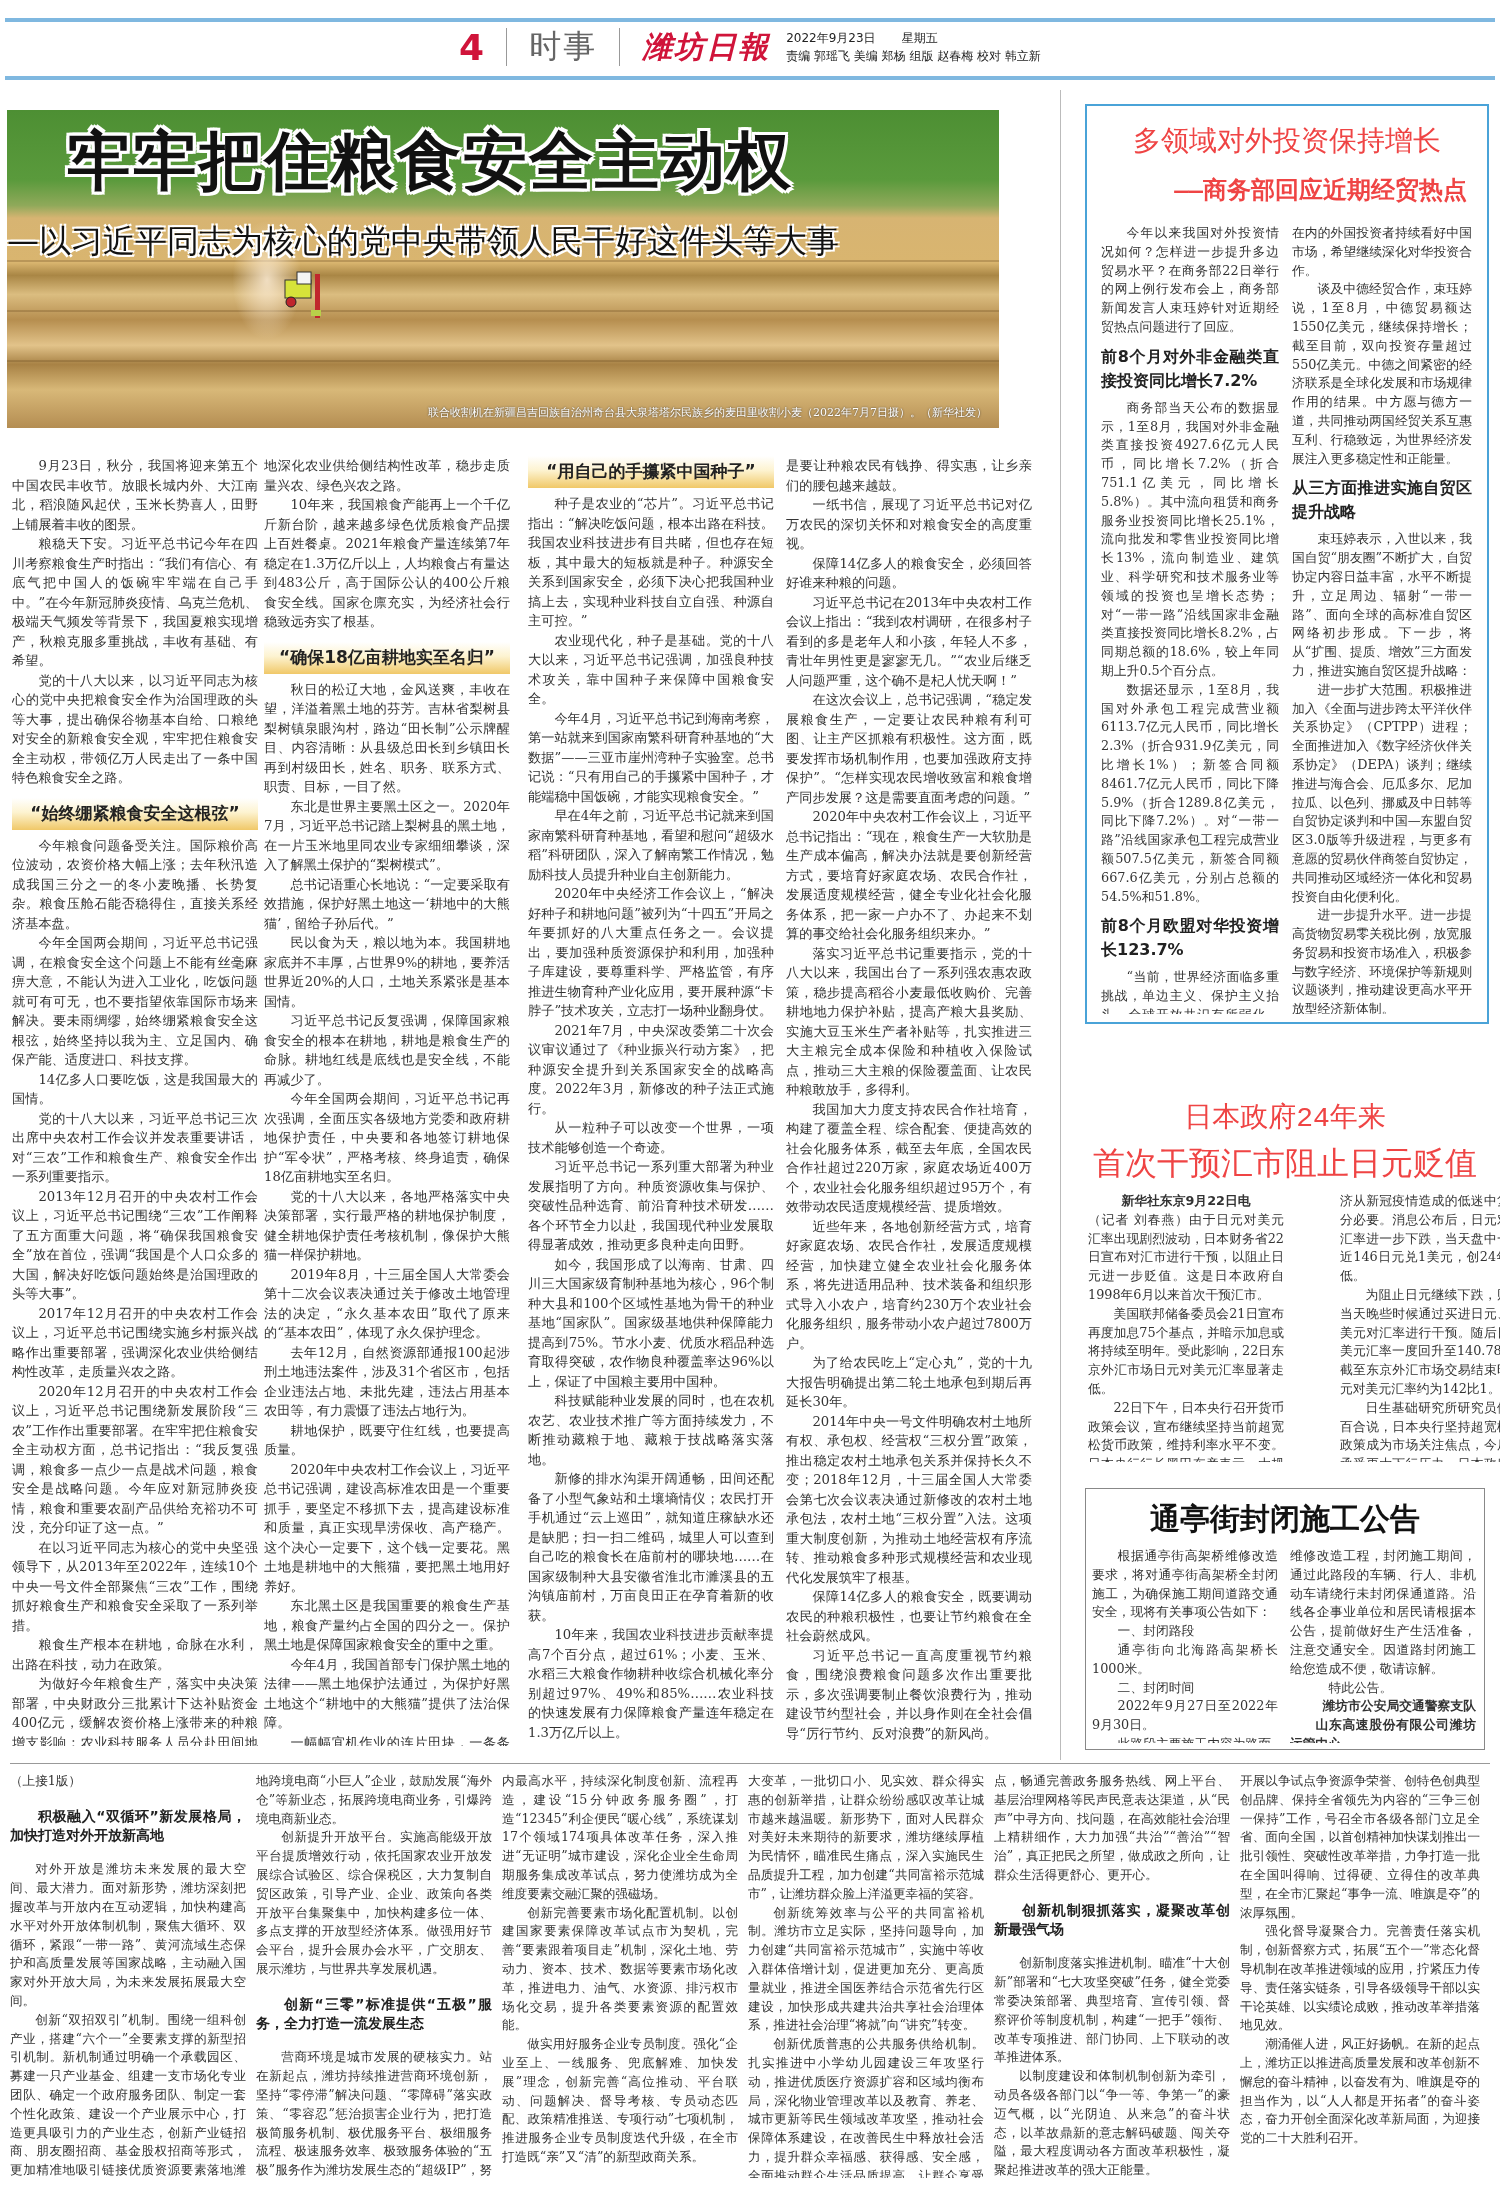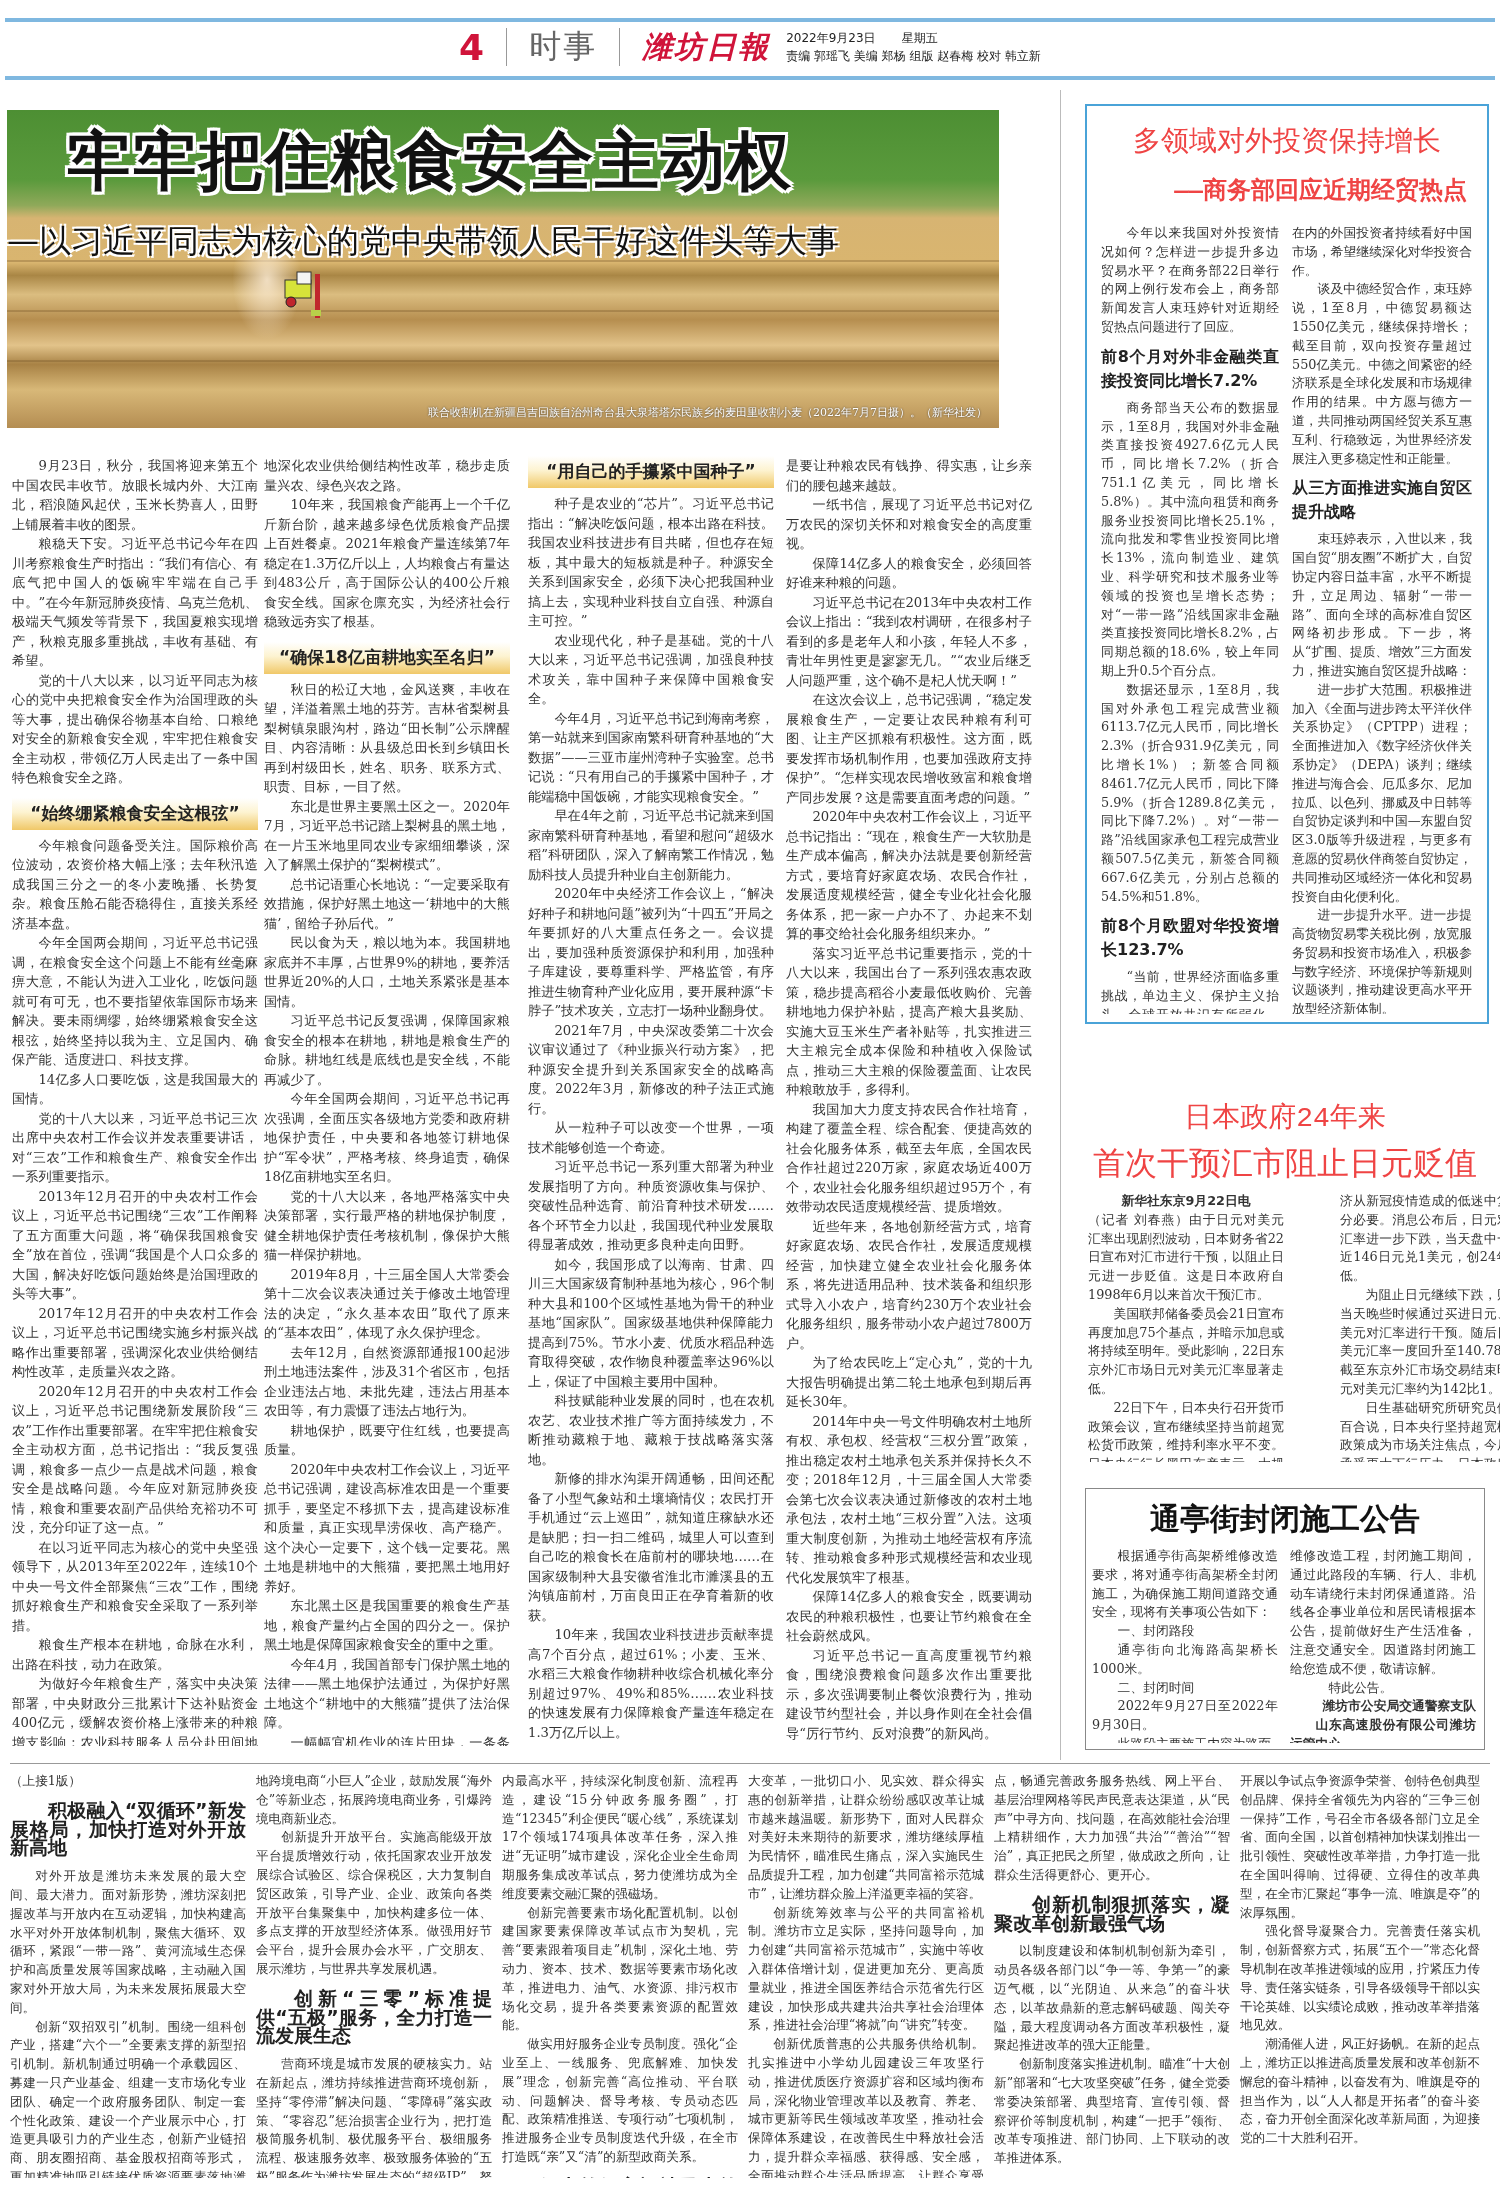--- a/index.html
+++ b/index.html
@@ -19,21 +19,21 @@
   .hero-title{position:absolute;left:60px;top:8px;font-family:"DejaVu Serif",serif;font-weight:bold;font-size:64px;color:#111;
        text-shadow:-3px -3px 0 #fff,3px -3px 0 #fff,-3px 3px 0 #fff,3px 3px 0 #fff,0 3px 0 #fff,0 -3px 0 #fff,3px 0 0 #fff,-3px 0 0 #fff;letter-spacing:2px;}
   .hero-sub{position:absolute;left:0;top:110px;font-family:"DejaVu Sans",sans-serif;font-size:32px;color:#111;
        text-shadow:-2px -2px 0 #fff,2px -2px 0 #fff,-2px 2px 0 #fff,2px 2px 0 #fff;}
   .harvester{position:absolute;left:270px;top:160px;width:60px;height:50px;}
   .dust{position:absolute;left:225px;top:110px;width:70px;height:120px;background:radial-gradient(ellipse,rgba(255,240,220,.8),rgba(255,240,220,0) 70%);}
   .caption{position:absolute;right:12px;bottom:8px;font-size:11px;color:#fff;text-shadow:0 0 2px #333;}
   .col{position:absolute;font-size:13.2px;line-height:19.5px;text-align:justify;color:#333;}
   .col p{margin:0;text-indent:2em;}
   .subhead{position:relative;height:32px;margin:10px 0 6px;background:linear-gradient(180deg,#fff 0%,#fdf3d0 45%,#f0c868 100%);text-align:center;font-family:"DejaVu Sans",sans-serif;font-size:17px;font-weight:bold;color:#222;line-height:30px;}
-  .bhead{font-family:"DejaVu Sans",sans-serif;font-weight:bold;font-size:19px;color:#222;text-indent:2em;margin:10px 0;}
+  .bhead{font-family:"DejaVu Sans",sans-serif;font-weight:bold;font-size:14px;color:#222;text-indent:2em;margin:16px 0;}
   .box-blue{position:absolute;left:1085px;top:104px;width:400px;height:916px;border:2px solid #4aa3d8;}
   .rtitle{font-family:Liberation Mono, monospace;color:#ef4444;text-align:center;}
   .rsub{font-family:"DejaVu Sans",sans-serif;font-weight:bold;font-size:16px;line-height:24px;margin:8px 0 6px;color:#222;}
   .box-gray{position:absolute;left:1085px;top:1488px;width:398px;height:260px;border:1.5px solid #888;}
   .hrule{position:absolute;height:1px;background:#999;}
   .vrule{position:absolute;width:1px;background:#bbb;}
 </style>
 </head>
 <body>
 
@@ -226,22 +226,22 @@
 
   </div>
   <div class="col" style="left:748px;top:1772px;width:236px;height:406px;overflow:hidden;font-size:12.6px;line-height:18.8px;">
     <p style="text-indent:0">大变革，一批切口小、见实效、群众得实惠的创新举措，让群众纷纷感叹改革让城市越来越温暖。新形势下，面对人民群众对美好未来期待的新要求，潍坊继续厚植为民情怀，瞄准民生痛点，深入实施民生品质提升工程，加力创建“共同富裕示范城市”，让潍坊群众脸上洋溢更幸福的笑容。</p>
     <p>创新统筹效率与公平的共同富裕机制。潍坊市立足实际，坚持问题导向，加力创建“共同富裕示范城市”，实施中等收入群体倍增计划，促进更加充分、更高质量就业，推进全国医养结合示范省先行区建设，加快形成共建共治共享社会治理体系，推进社会治理“将就”向“讲究”转变。</p>
     <p>创新优质普惠的公共服务供给机制。扎实推进中小学幼儿园建设三年攻坚行动，推进优质医疗资源扩容和区域均衡布局，深化物业管理改革以及教育、养老、城市更新等民生领域改革攻坚，推动社会保障体系建设，在改善民生中释放社会活力，提升群众幸福感、获得感、安全感，全面推动群众生活品质提高，让群众享受更加优质的公共服务，推动群众生活从“将就”向“讲究”的社会治理机制，深入推进市域社会治理现代化。</p>
   </div>
   <div class="col" style="left:994px;top:1772px;width:236px;height:406px;overflow:hidden;font-size:12.6px;line-height:18.8px;">
     <p style="text-indent:0">点，畅通完善政务服务热线、网上平台、基层治理网格等民声民意表达渠道，从“民声”中寻方向、找问题，在高效能社会治理上精耕细作，大力加强“共治”“善治”“智治”，真正把民之所望，做成政之所向，让群众生活得更舒心、更开心。</p>
     <div class="bhead">创新机制狠抓落实，凝聚改革创新最强气场</div>
+    <p>创新制度落实推进机制。瞄准“十大创新”部署和“七大攻坚突破”任务，健全党委常委决策部署、典型培育、宣传引领、督察评价等制度机制，构建“一把手”领衔、改革专项推进、部门协同、上下联动的改革推进体系。</p>
     <p>以制度建设和体制机制创新为牵引，动员各级各部门以“争一等、争第一”的豪迈气概，以“光阴迫、从来急”的奋斗状态，以革故鼎新的意志解码破题、闯关夺隘，最大程度调动各方面改革积极性，凝聚起推进改革的强大正能量。</p>
-    <p>创新制度落实推进机制。瞄准“十大创新”部署和“七大攻坚突破”任务，健全党委常委决策部署、典型培育、宣传引领、督察评价等制度机制，构建“一把手”领衔、改革专项推进、部门协同、上下联动的改革推进体系。</p>
   </div>
   <div class="col" style="left:1240px;top:1772px;width:240px;height:406px;overflow:hidden;font-size:12.6px;line-height:18.8px;">
     <p style="text-indent:0">开展以争试点争资源争荣誉、创特色创典型创品牌、保持全省领先为内容的“三争三创一保持”工作，号召全市各级各部门立足全省、面向全国，以首创精神加快谋划推出一批引领性、突破性改革举措，力争打造一批在全国叫得响、过得硬、立得住的改革典型，在全市汇聚起“事争一流、唯旗是夺”的浓厚氛围。</p>
     <p>强化督导凝聚合力。完善责任落实机制，创新督察方式，拓展“五个一”常态化督导机制在改革推进领域的应用，拧紧压力传导、责任落实链条，引导各级领导干部以实干论英雄、以实绩论成败，推动改革举措落地见效。</p>
     <p>潮涌催人进，风正好扬帆。在新的起点上，潍坊正以推进高质量发展和改革创新不懈怠的奋斗精神，以奋发有为、唯旗是夺的担当作为，以“人人都是开拓者”的奋斗姿态，奋力开创全面深化改革新局面，为迎接党的二十大胜利召开。</p>
   </div>
 
 </div>
 
 </body></html>

